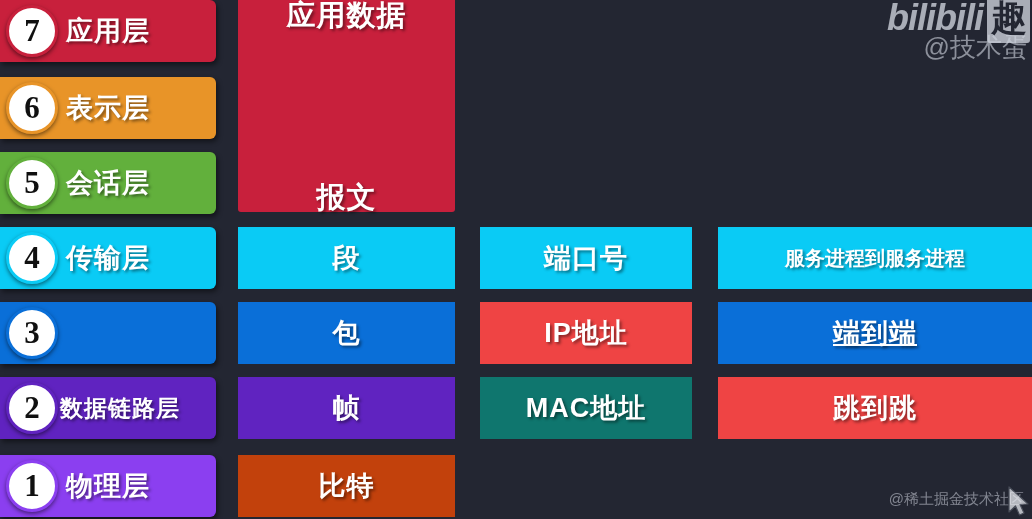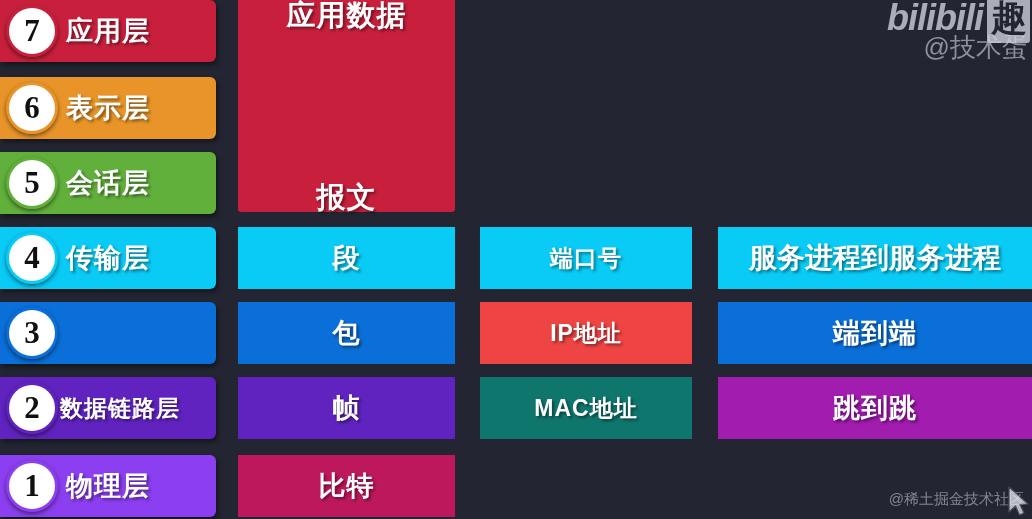--- a/index.html
+++ b/index.html
@@ -59,23 +59,23 @@
     font-weight: 700;
     color: #101010;
     text-shadow: none;
     letter-spacing: 0;
     box-shadow: 0 2px 4px rgba(0,0,0,0.5);
     box-sizing: border-box;
   }
 
   
   .unit-bar  { left: 238px; width: 217px; font-size: 27px; }
-  .addr-bar  { left: 480px; width: 212px; font-size: 23px; }
+  .addr-bar  { left: 480px; width: 212px; font-size: 27px; }
   .scope-bar { left: 718px; width: 314px; font-size: 27px; }
-  .scope-bar.long { font-size: 28px; letter-spacing: 0px; text-align: center; }
+  .scope-bar.long { font-size: 20px; letter-spacing: 0px; text-align: center; }
 
   .appdata {
     left: 238px;
     width: 217px;
     top: 0;
     height: 212px;
     flex-direction: column;
     font-size: 29px;
     line-height: 1.05;
     border-radius: 0 0 3px 3px;
@@ -172,29 +172,29 @@
   </div>
 
   <div class="bar appdata" id="appdata-block" style="background: rgb(200, 32, 60);">
     <span class="l1">应用数据</span>
     <span>报文</span>
   </div>
 
   <div class="bar unit-bar" id="pdu-4" style="top: 227px; height: 62px; background: rgb(10, 203, 245);">段</div>
   <div class="bar unit-bar" id="pdu-3" style="top: 302px; height: 62px; background: rgb(10, 111, 216);">包</div>
   <div class="bar unit-bar" id="pdu-2" style="top: 377px; height: 62px; background: rgb(96, 35, 192);">帧</div>
-  <div class="bar unit-bar" id="pdu-1" style="top: 455px; height: 62px; background: #be185d;">比特</div>
+  <div class="bar unit-bar" id="pdu-1" style="top: 455px; height: 62px; background: #c2410c;">比特</div>
 
   <div class="bar addr-bar" id="addr-4" style="top: 227px; height: 62px; background: rgb(10, 203, 245);">端口号</div>
   <div class="bar addr-bar" id="addr-3" style="top: 302px; height: 62px; background: #ef4444;">IP地址</div>
   <div class="bar addr-bar" id="addr-2" style="top: 377px; height: 62px; background: #0f766e;">MAC地址</div>
 
   <div class="bar scope-bar long" id="scope-4" style="top: 227px; height: 62px; background: rgb(10, 203, 245);">服务进程到服务进程</div>
-  <div class="bar scope-bar" id="scope-3" style="top: 302px; height: 62px; background: rgb(10, 111, 216);">端到端</div>
-  <div class="bar scope-bar" id="scope-2" style="top: 377px; height: 62px; background: #a21caf;">跳到跳</div>
+  <div class="bar scope-bar" id="scope-3" style="top: 302px; height: 62px; background: rgb(10, 111, 216); text-decoration: underline;">端到端</div>
+  <div class="bar scope-bar" id="scope-2" style="top: 377px; height: 62px; background: #ef4444;">跳到跳</div>
 
   <div class="wm" id="wm-bili">
     <span>bilibili</span><span class="box">趣</span>
   </div>
   <div class="wm" id="wm-handle">@技术蛋</div>
   <div class="wm" id="wm-juejin">@稀土掘金技术社区</div>
 
   <svg id="wm-cursor" viewBox="0 0 26 34" xmlns="http://www.w3.org/2000/svg">
     <path d="M3 2 L3 27 L9.5 21 L13.5 30 L18 28 L14 19.5 L22 19 Z" fill="#e8eaf0" stroke="#555a66" stroke-width="1.2" stroke-linejoin="round"></path>
   </svg>

